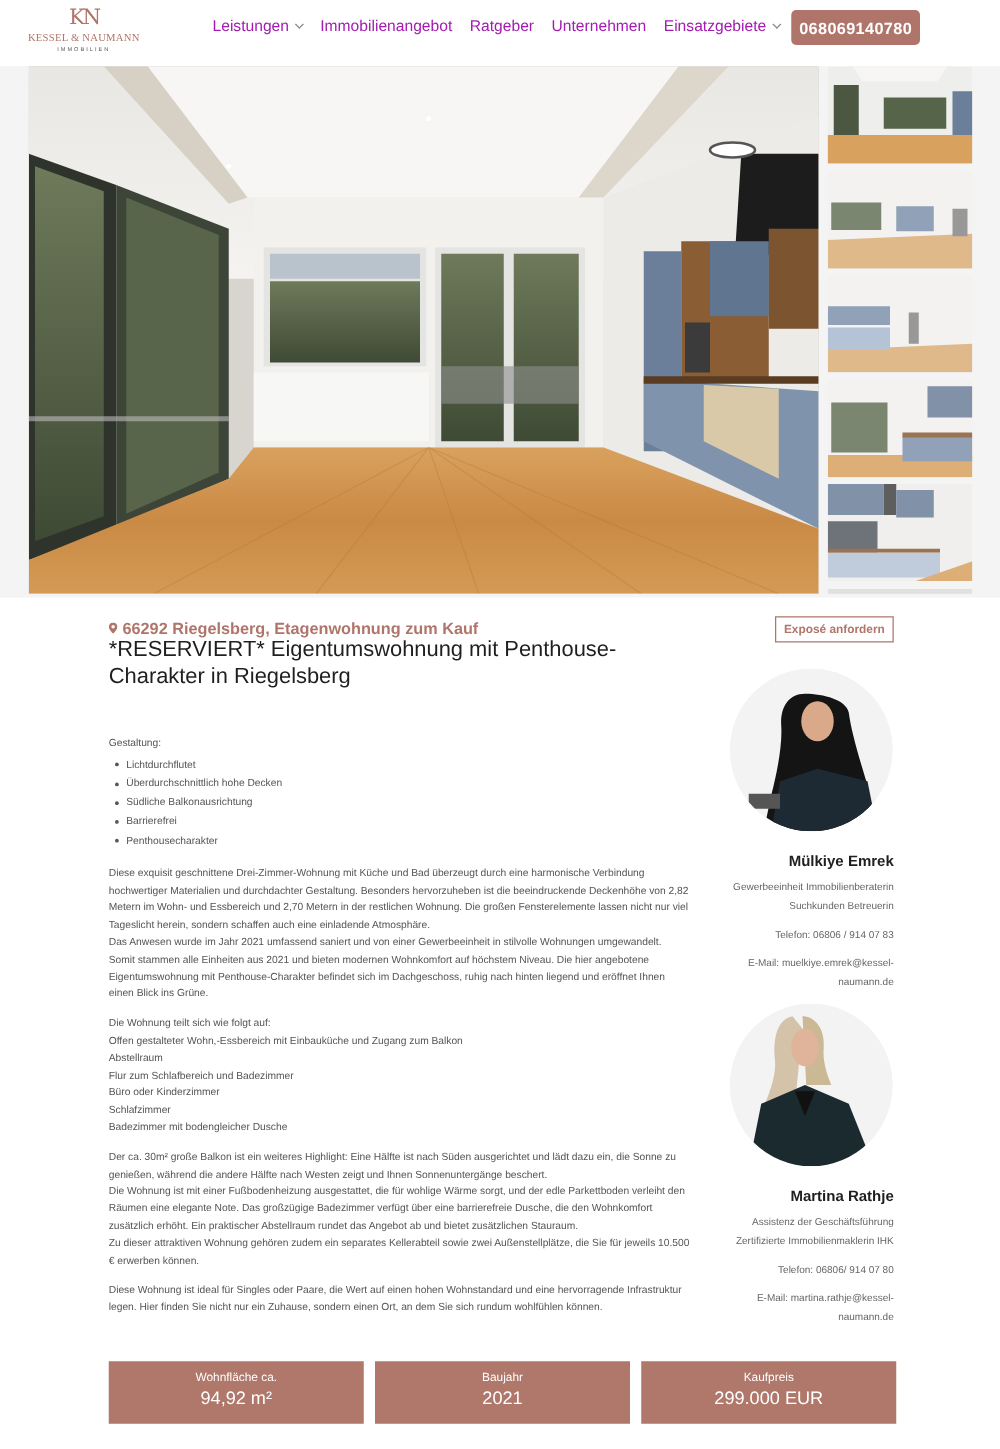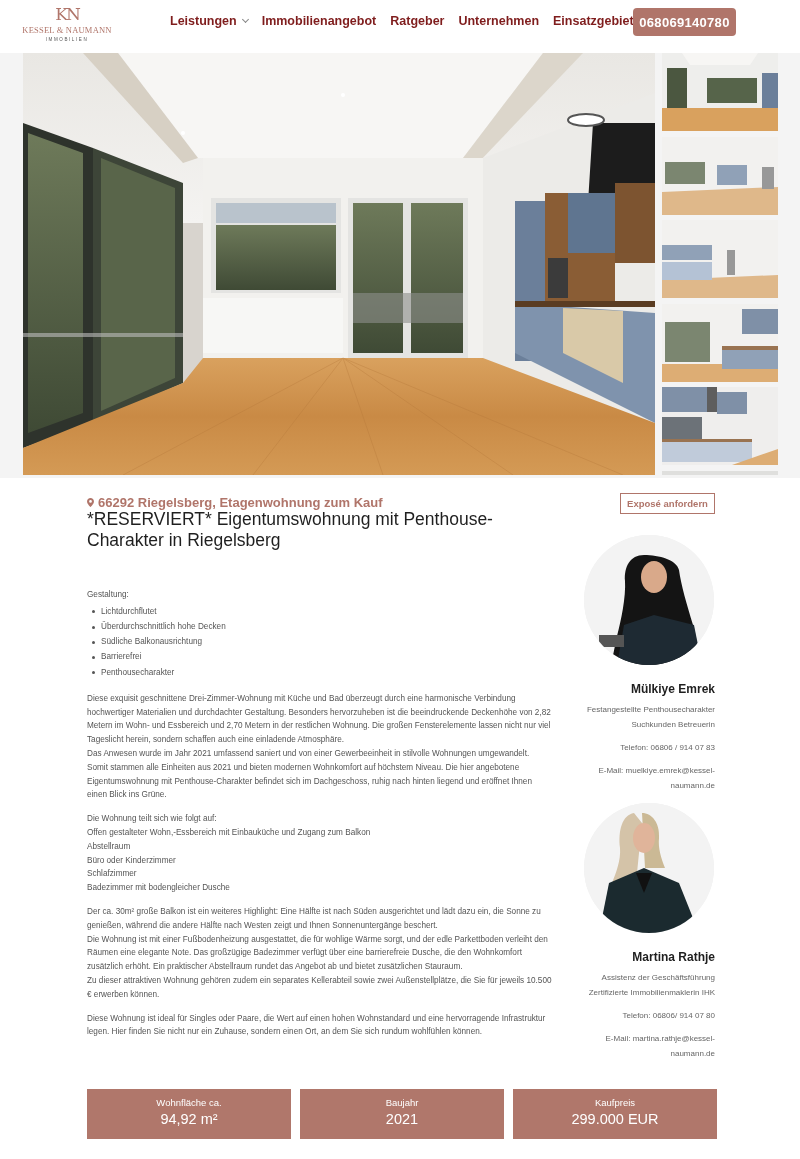--- a/index.html
+++ b/index.html
@@ -6,21 +6,21 @@
   html, body { width: 800px; background: #ffffff; }
   body { font-family: "Liberation Sans", sans-serif; color: #333; position: relative; height: 1159px; overflow: hidden; }
 
   
   .header { position: absolute; left: 0; top: 0; width: 788px; height: 53px; background: #fff; }
   .logo { position: absolute; left: 22px; top: 6px; width: 90px; height: 40px; text-align: center; }
   .logo-mark { font-family: "DejaVu Serif", serif; color: #b0756a; font-size: 17px; line-height: 17px; letter-spacing: -2px; }
   .logo-name { font-family: "Liberation Serif", serif; color: #b0756a; font-size: 8.5px; letter-spacing: 0.2px; line-height: 11px; margin-top: 2px; white-space: nowrap; }
   .logo-sub { font-family: "Liberation Sans", sans-serif; color: #555; font-size: 4.5px; letter-spacing: 1.6px; line-height: 7px; }
   .nav { position: absolute; left: 170px; top: 14px; display: flex; gap: 14px; }
-  .nav-item { font-size: 12.5px; color: #7f1d1d; display: flex; align-items: center; gap: 4px; cursor: pointer; white-space: nowrap; font-weight: bold; }
+  .nav-item { font-size: 12.5px; color: #a21caf; display: flex; align-items: center; gap: 4px; cursor: pointer; white-space: nowrap; }
   .chev { display: inline-block; width: 5px; height: 5px; border-right: 1.3px solid #888; border-bottom: 1.3px solid #888; transform: rotate(45deg); margin-top: -3px; margin-left: 2px; }
   .phone-btn { position: absolute; left: 633px; top: 8px; width: 103px; height: 28px; background: #b0756a; color: #fff; border-radius: 4px; font-size: 13px; font-weight: bold; display: flex; align-items: center; justify-content: center; letter-spacing: 0.3px; cursor: pointer; }
 
   
   .gallery { position: absolute; left: 0; top: 53px; width: 800px; height: 425px; background: #f4f4f4; }
   .main-image { position: absolute; left: 23px; top: 0; width: 632px; height: 422px; overflow: hidden; background: #d8d4ce; }
   .thumbs { position: absolute; left: 662px; top: 0; width: 117px; height: 422px; overflow: hidden; }
   .thumb { width: 116px; height: 78px; margin-bottom: 5.5px; overflow: hidden; opacity: 0.85; cursor: pointer; }
   .thumb.active { opacity: 1; }
 
@@ -230,20 +230,21 @@
     <li>Penthousecharakter</li>
   </ul>
   <div style="margin-bottom:10px">
     <div>Diese exquisit geschnittene Drei-Zimmer-Wohnung mit Küche und Bad überzeugt durch eine harmonische Verbindung hochwertiger Materialien und durchdachter Gestaltung. Besonders hervorzuheben ist die beeindruckende Deckenhöhe von 2,82 Metern im Wohn- und Essbereich und 2,70 Metern in der restlichen Wohnung. Die großen Fensterelemente lassen nicht nur viel Tageslicht herein, sondern schaffen auch eine einladende Atmosphäre.</div>
     <div>Das Anwesen wurde im Jahr 2021 umfassend saniert und von einer Gewerbeeinheit in stilvolle Wohnungen umgewandelt. Somit stammen alle Einheiten aus 2021 und bieten modernen Wohnkomfort auf höchstem Niveau. Die hier angebotene Eigentumswohnung mit Penthouse-Charakter befindet sich im Dachgeschoss, ruhig nach hinten liegend und eröffnet Ihnen einen Blick ins Grüne.</div>
   </div>
   <div style="margin-bottom:10px">
     <div>Die Wohnung teilt sich wie folgt auf:</div>
     <div>Offen gestalteter Wohn,-Essbereich mit Einbauküche und Zugang zum Balkon</div>
     <div>Abstellraum</div>
+    <div>Flur zum Schlafbereich und Badezimmer</div>
     <div>Büro oder Kinderzimmer</div>
     <div>Schlafzimmer</div>
     <div>Badezimmer mit bodengleicher Dusche</div>
   </div>
   <div style="margin-bottom:10px">
     <div>Der ca. 30m² große Balkon ist ein weiteres Highlight: Eine Hälfte ist nach Süden ausgerichtet und lädt dazu ein, die Sonne zu genießen, während die andere Hälfte nach Westen zeigt und Ihnen Sonnenuntergänge beschert.</div>
     <div>Die Wohnung ist mit einer Fußbodenheizung ausgestattet, die für wohlige Wärme sorgt, und der edle Parkettboden verleiht den Räumen eine elegante Note. Das großzügige Badezimmer verfügt über eine barrierefreie Dusche, die den Wohnkomfort zusätzlich erhöht. Ein praktischer Abstellraum rundet das Angebot ab und bietet zusätzlichen Stauraum.</div>
     <div>Zu dieser attraktiven Wohnung gehören zudem ein separates Kellerabteil sowie zwei Außenstellplätze, die Sie für jeweils 10.500 € erwerben können.</div>
   </div>
   <div>Diese Wohnung ist ideal für Singles oder Paare, die Wert auf einen hohen Wohnstandard und eine hervorragende Infrastruktur legen. Hier finden Sie nicht nur ein Zuhause, sondern einen Ort, an dem Sie sich rundum wohlfühlen können.</div>
@@ -253,21 +254,21 @@
   <svg width="130" height="130" viewBox="0 0 130 130">
       <rect width="130" height="130" fill="#f3f3f3"></rect>
       <path d="M60 20c-14 0-20 12-19 26 1 16-4 40-8 55l-6 29h90l-8-40c-6-20-12-40-14-55-2-10-20-15-35-15z" fill="#141414"></path>
       <ellipse cx="70" cy="42" rx="13" ry="16" fill="#d9a98a"></ellipse>
       <path d="M40 90 l30 -10 l40 10 l8 40 h-85z" fill="#1e2a33"></path>
       <rect x="15" y="100" width="25" height="12" fill="#555"></rect>
     </svg>
 </div>
 <div class="agent" style="top:682px;">
   <div class="agent-name">Mülkiye Emrek</div>
-  <div class="agent-line">Festangestellte Penthousecharakter</div>
+  <div class="agent-line">Gewerbeeinheit Immobilienberaterin</div>
   <div class="agent-line">Suchkunden Betreuerin</div>
   <div class="agent-gap"></div>
   <div class="agent-line">Telefon: 06806 / 914 07 83</div>
   <div class="agent-gap"></div>
   <div class="agent-line">E-Mail: muelkiye.emrek@kessel-</div>
   <div class="agent-line">naumann.de</div>
 </div>
 
 <div class="agent-photo" style="left:584px; top:803px;">
   <svg width="130" height="130" viewBox="0 0 130 130">

